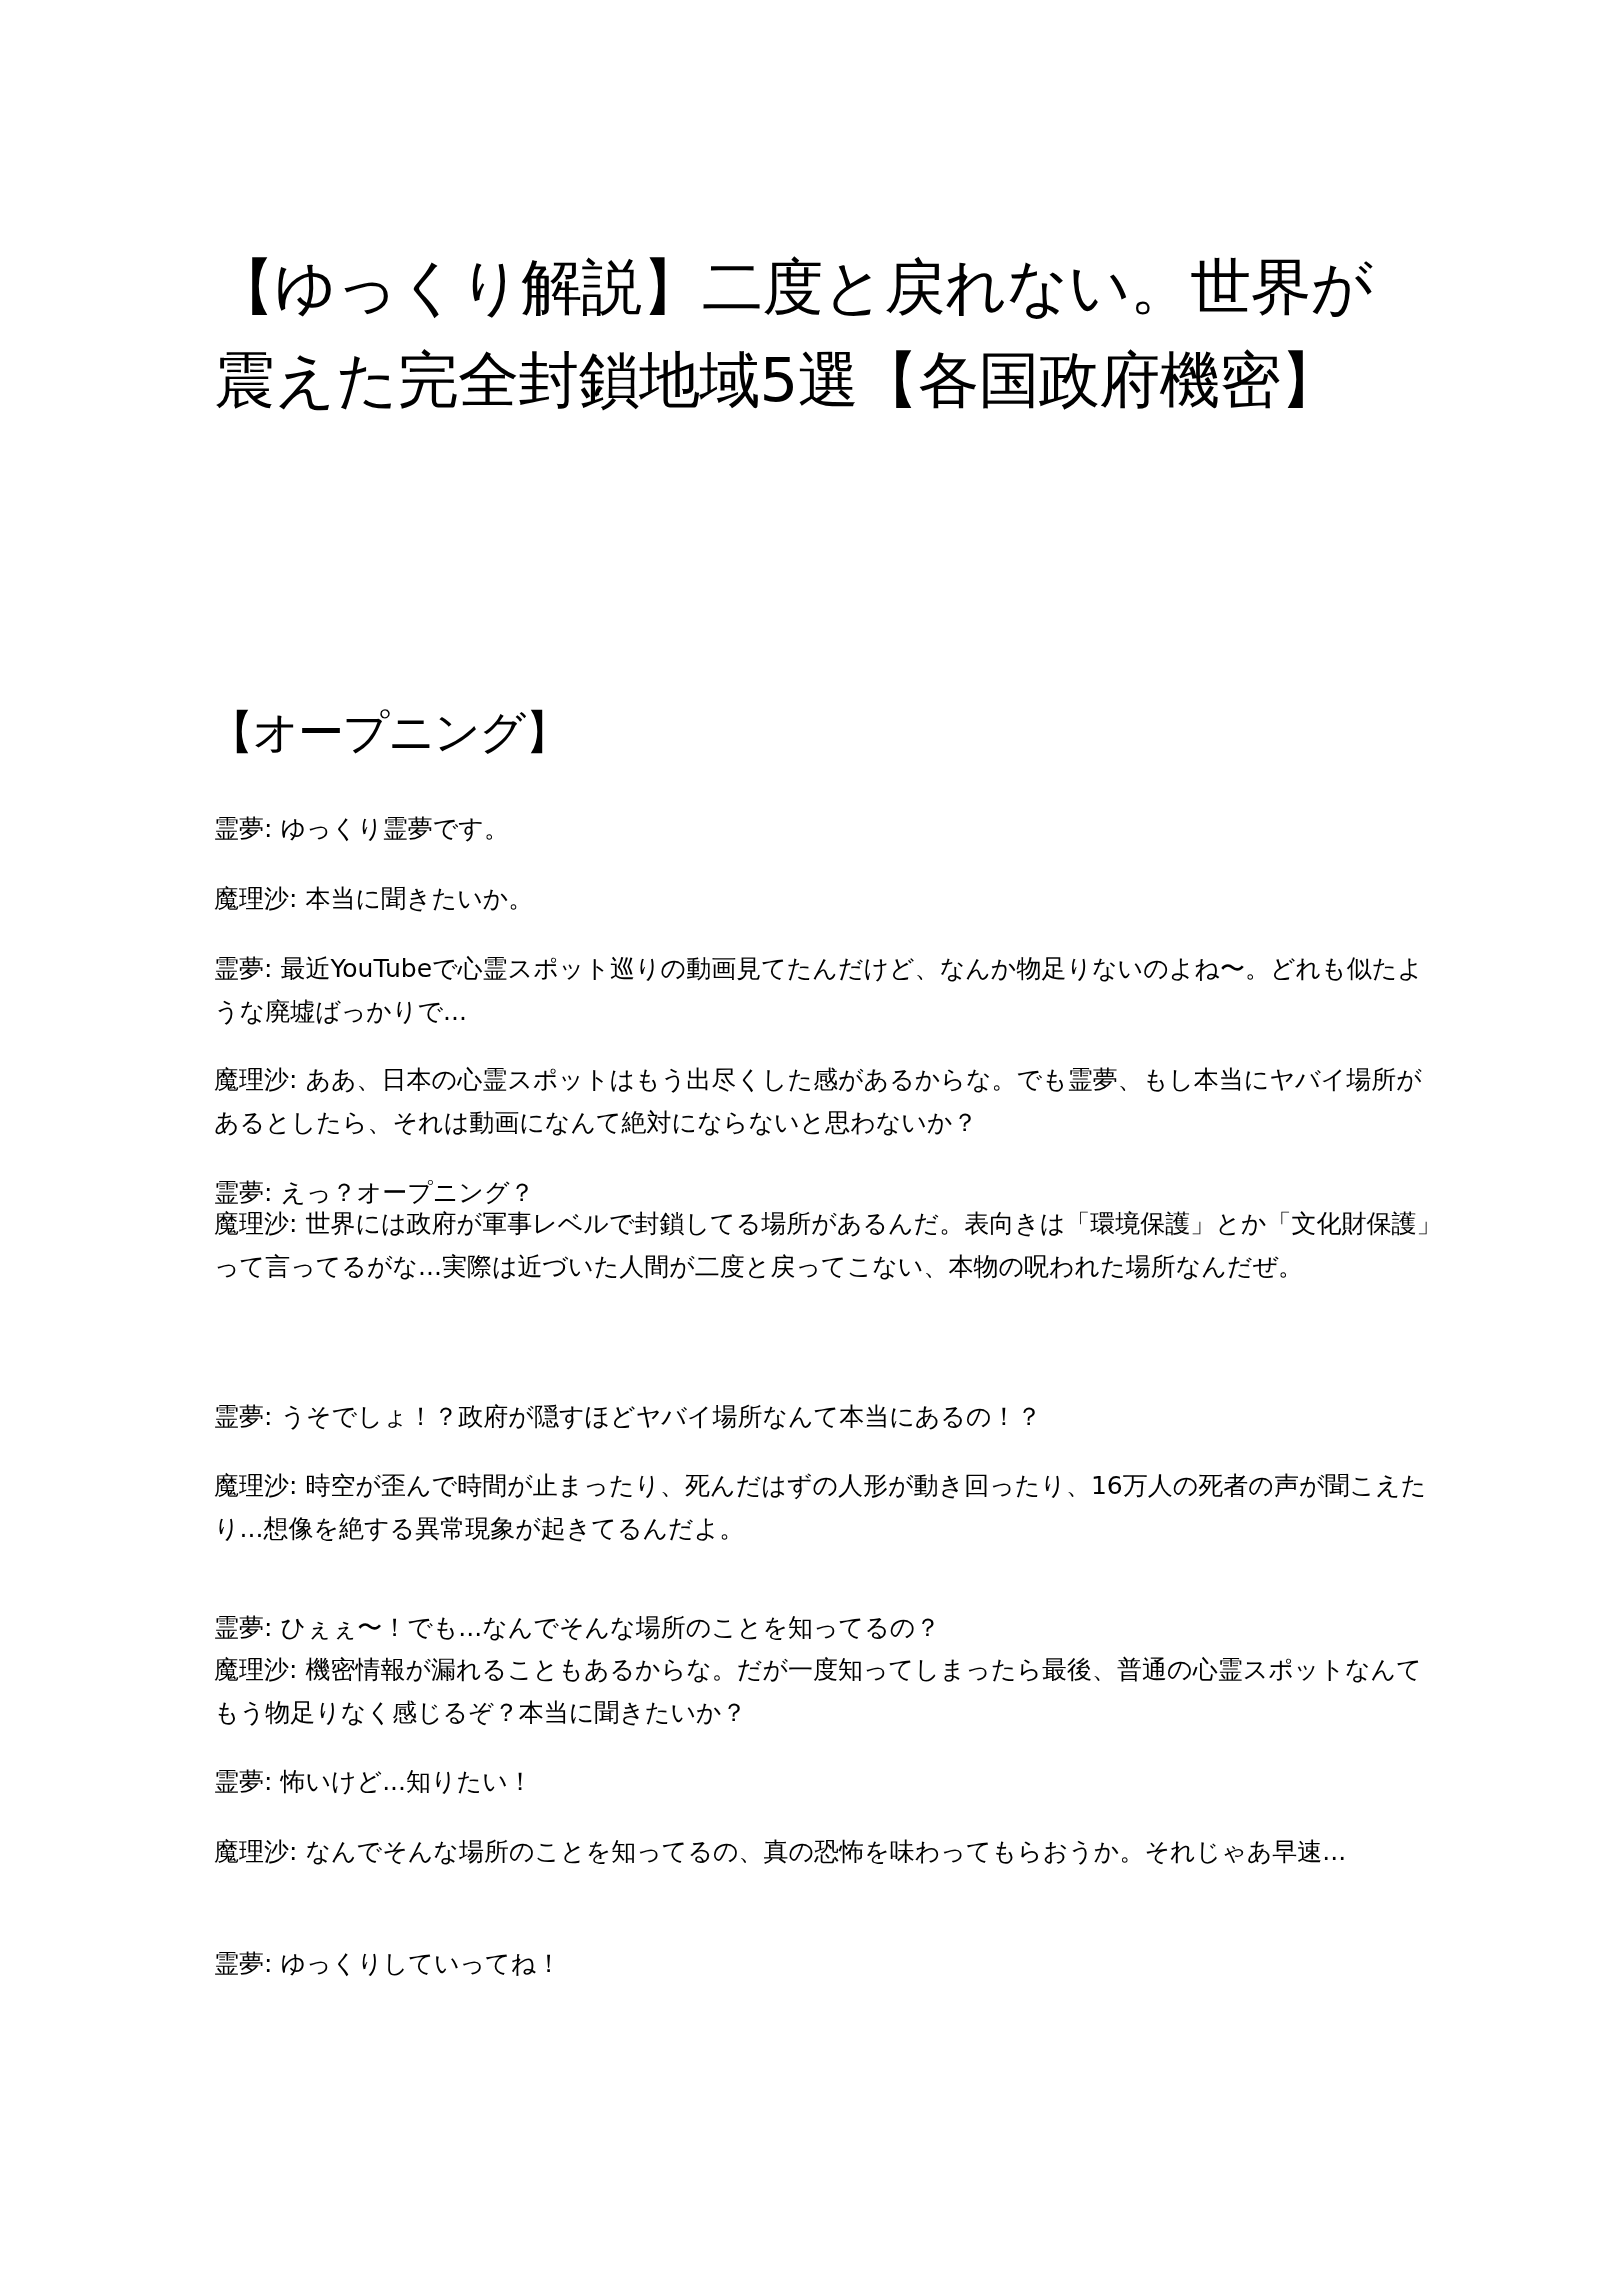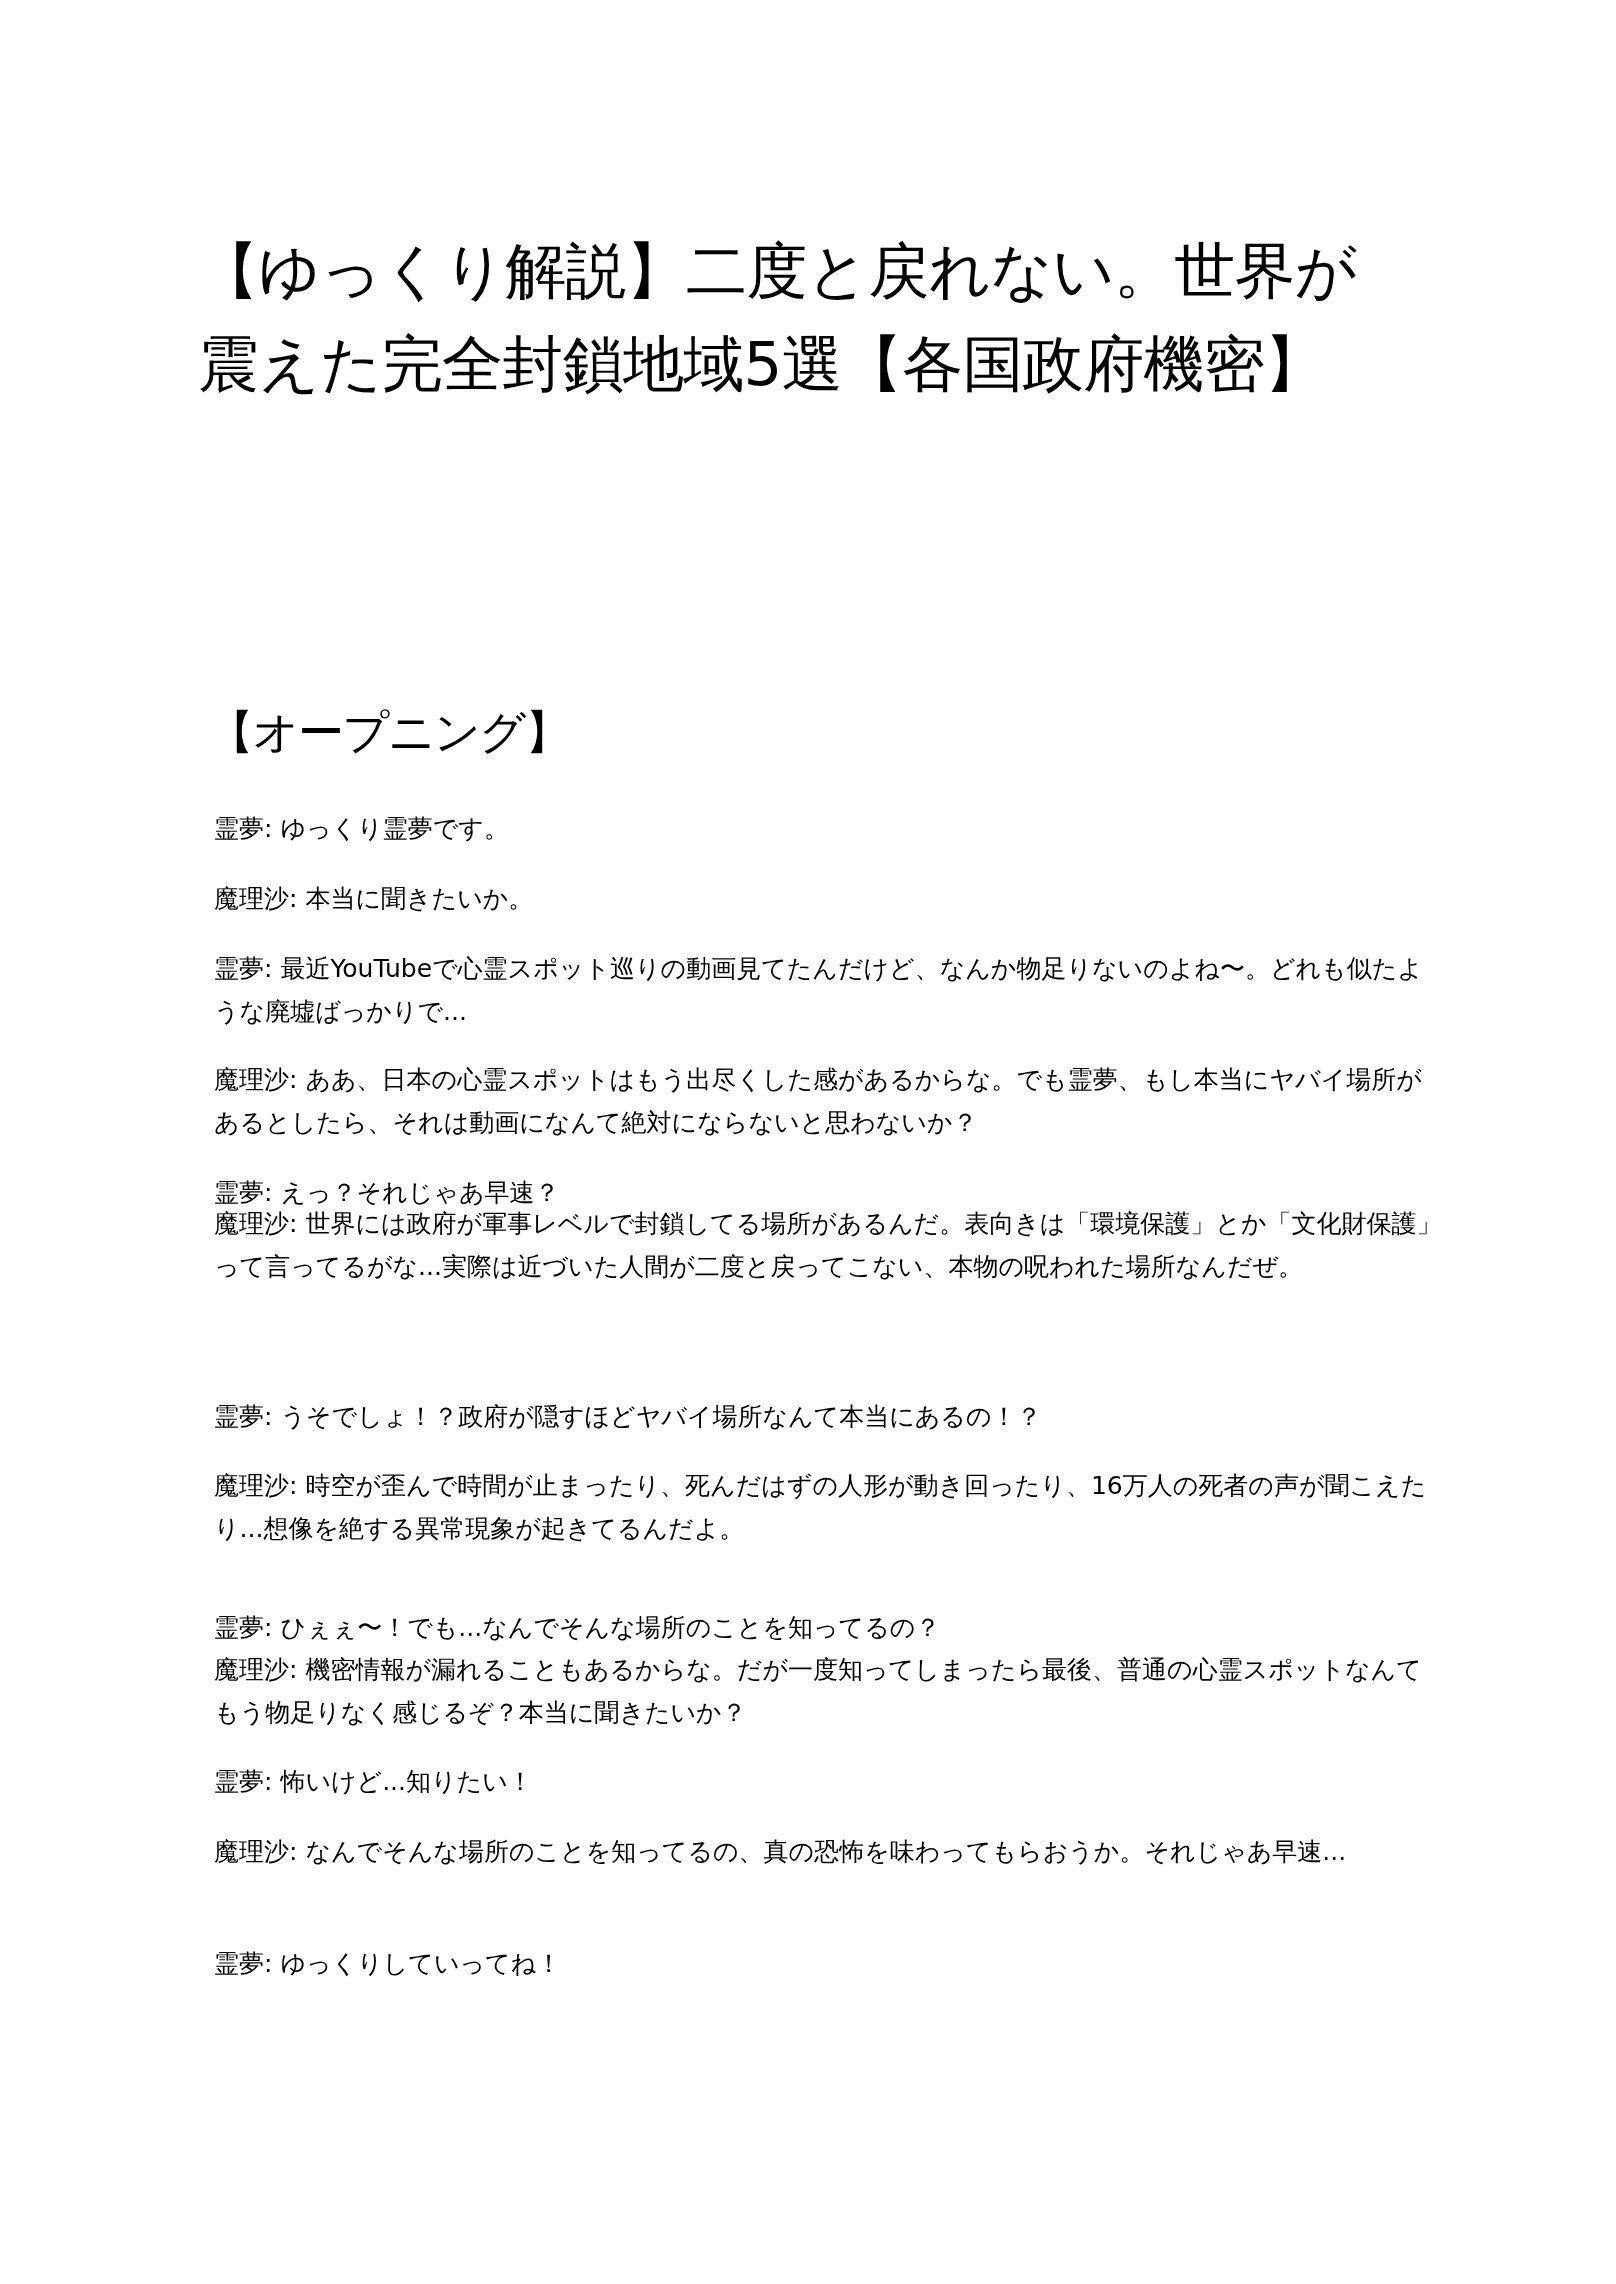--- a/index.html
+++ b/index.html
@@ -19,21 +19,21 @@
     position: absolute;
     left: 198px;
     top: 0;
     width: 1229px;
   }
   .doc-title {
     position: absolute;
     top: 224px;
     left: 0;
     width: 1199px;
-    margin: 0;
+    margin: 16px;
     font-size: 61px;
     font-weight: normal;
     line-height: 93px;
     letter-spacing: -0.7px;
     word-break: break-all;
   }
   .section-heading {
     position: absolute;
     top: 685px;
     left: 0;
@@ -66,21 +66,21 @@
   <h2 class="section-heading">【オープニング】</h2>
 
   <p class="dialogue" style="top:791px"><span class="speaker">霊夢</span><span class="sep">: </span><span>ゆっくり霊夢です。</span></p>
 
   <p class="dialogue" style="top:861px"><span class="speaker">魔理沙</span><span class="sep">: </span><span>本当に聞きたいか。</span></p>
 
   <p class="dialogue" style="top:931px"><span class="speaker">霊夢</span><span class="sep">: </span><span>最近YouTubeで心霊スポット巡りの動画見てたんだけど、なんか物足りないのよね〜。どれも似たような廃墟ばっかりで...</span></p>
 
   <p class="dialogue" style="top:1042px"><span class="speaker">魔理沙</span><span class="sep">: </span><span>ああ、日本の心霊スポットはもう出尽くした感があるからな。でも霊夢、もし本当にヤバイ場所があるとしたら、それは動画になんて絶対にならないと思わないか？</span></p>
 
-  <p class="dialogue" style="top:1155px"><span class="speaker">霊夢</span><span class="sep">: </span><span>えっ？それじゃあ早速？</span></p>
+  <p class="dialogue" style="top:1155px"><span class="speaker">霊夢</span><span class="sep">: </span><span>えっ？オープニング？</span></p>
 
   <p class="dialogue" style="top:1186px"><span class="speaker">魔理沙</span><span class="sep">: </span><span>世界には政府が軍事レベルで封鎖してる場所があるんだ。表向きは「環境保護」とか「文化財保護」って言ってるがな...実際は近づいた人間が二度と戻ってこない、本物の呪われた場所なんだぜ。</span></p>
 
   <p class="dialogue" style="top:1379px"><span class="speaker">霊夢</span><span class="sep">: </span><span>うそでしょ！？政府が隠すほどヤバイ場所なんて本当にあるの！？</span></p>
 
   <p class="dialogue" style="top:1448px"><span class="speaker">魔理沙</span><span class="sep">: </span><span>時空が歪んで時間が止まったり、死んだはずの人形が動き回ったり、16万人の死者の声が聞こえたり...想像を絶する異常現象が起きてるんだよ。</span></p>
 
   <p class="dialogue" style="top:1590px"><span class="speaker">霊夢</span><span class="sep">: </span><span>ひぇぇ〜！でも...なんでそんな場所のことを知ってるの？</span></p>
 
   <p class="dialogue" style="top:1632px"><span class="speaker">魔理沙</span><span class="sep">: </span><span>機密情報が漏れることもあるからな。だが一度知ってしまったら最後、普通の心霊スポットなんてもう物足りなく感じるぞ？本当に聞きたいか？</span></p>

